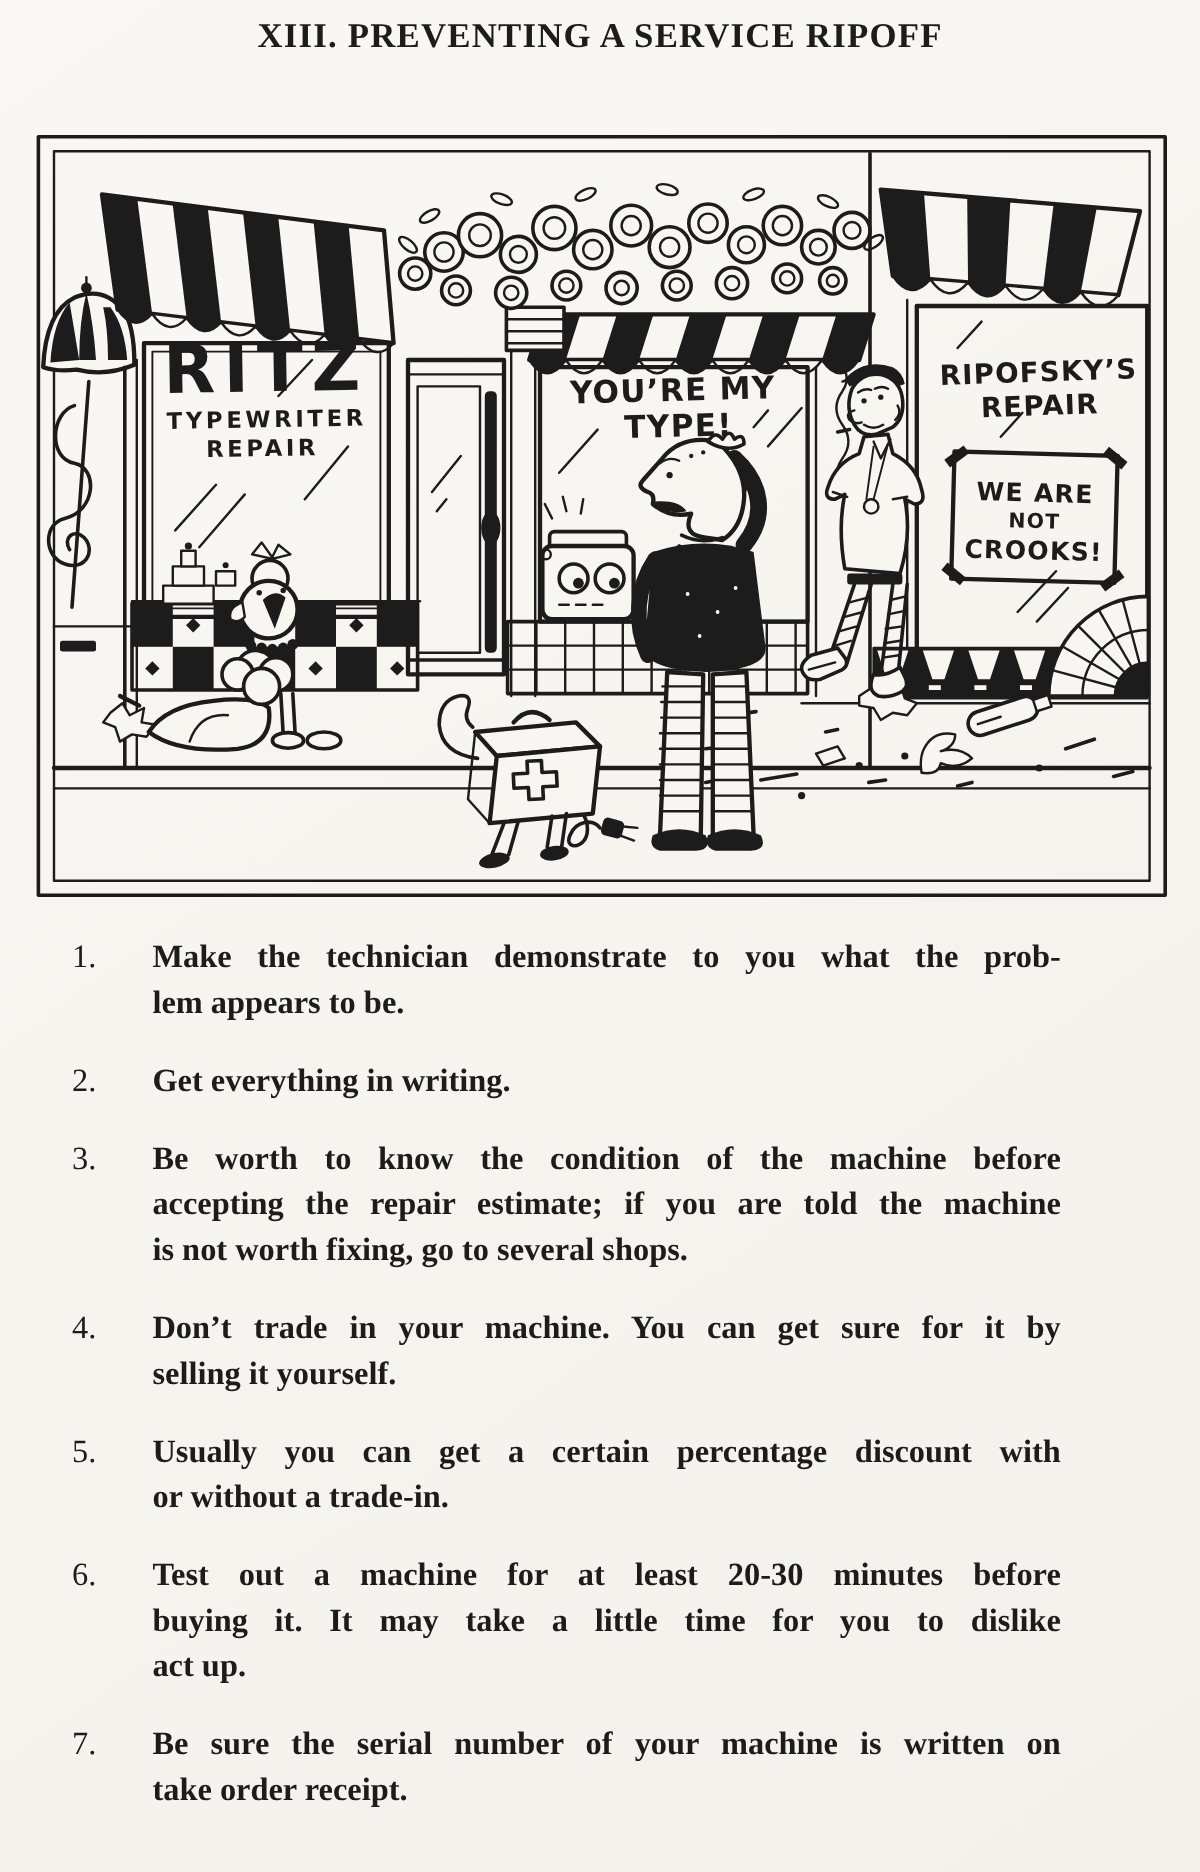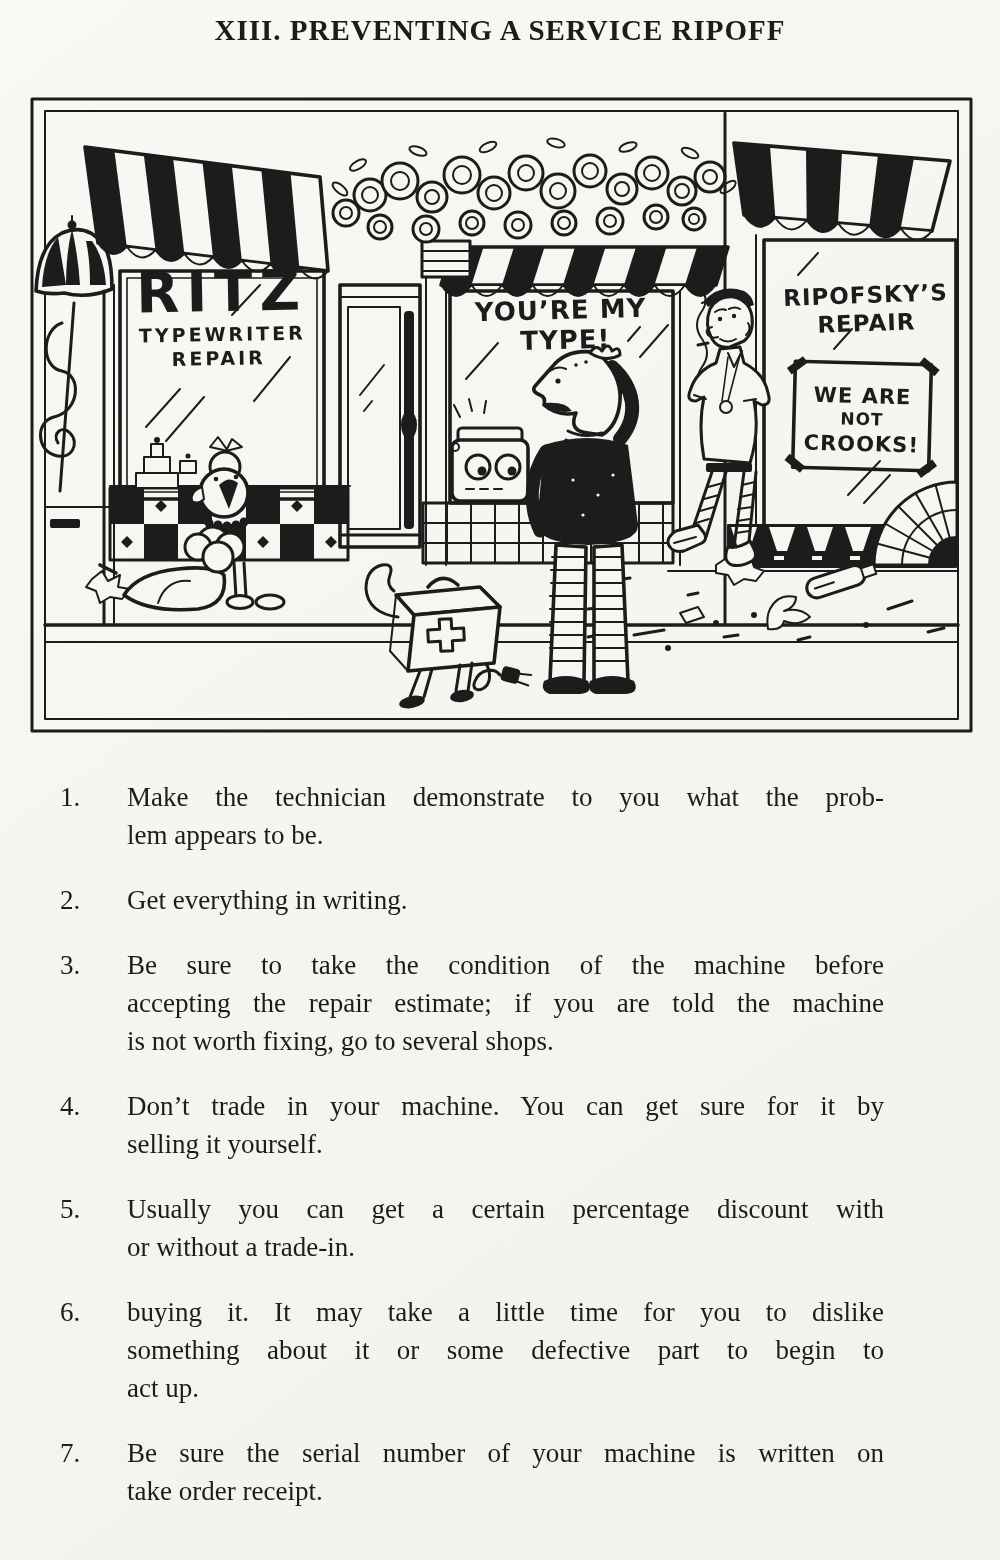--- a/index.html
+++ b/index.html
@@ -7,21 +7,21 @@
     position:relative; width:1000px; height:1560px; margin:0 auto;
     background:linear-gradient(145deg,#faf8f4 0%,#f6f4ef 55%,#f3f1eb 100%);
     overflow:hidden; color:#1c1c1c;
     font-family:"Liberation Serif", serif;
   }
   .title{
     position:absolute; top:14px; left:0; width:100%;
     text-align:center; font-weight:bold; font-size:29px; letter-spacing:1px;
     font-family:"Liberation Serif", serif; margin:0;
   }
-  .cartoon{ position:absolute; left:28px; top:95px; width:947px; height:640px; margin:0; }
+  .cartoon{ position:absolute; left:28px; top:110px; width:947px; height:640px; margin:0; }
   .cartoon svg{ display:block; width:947px; height:640px; }
 
   
   .k{fill:none;stroke:#1c1c1c;stroke-width:3;stroke-linecap:round;stroke-linejoin:round}
   .k2{fill:none;stroke:#1c1c1c;stroke-width:2;stroke-linecap:round;stroke-linejoin:round}
   .k15{fill:none;stroke:#1c1c1c;stroke-width:1.6;stroke-linecap:round;stroke-linejoin:round}
   .k35{fill:none;stroke:#1c1c1c;stroke-width:3.6;stroke-linecap:round;stroke-linejoin:round}
   .p{fill:#f8f6f1}
   .f{fill:#1c1c1c;stroke:none}
   .fb{fill:#1c1c1c;stroke:#1c1c1c;stroke-width:2;stroke-linejoin:round}
@@ -31,21 +31,21 @@
   .tw{font:700 19px "DejaVu Sans",sans-serif;letter-spacing:3px}
   .ty{font:700 26px "DejaVu Sans",sans-serif;letter-spacing:1px}
   .tr{font:700 23px "DejaVu Sans",sans-serif;letter-spacing:1px}
   .tp{font:700 21px "DejaVu Sans",sans-serif;letter-spacing:1px}
   .tp2{font:700 17px "DejaVu Sans",sans-serif;letter-spacing:1px}
 
   .tips{ position:absolute; left:60px; top:778px; width:824px; }
   .item{ display:flex; margin-bottom:27px; font-size:27px; line-height:38px; }
   .num{ width:67px; flex:none; }
   .txt{ flex:1; }
-  .txt div{ text-align:justify; text-align-last:justify; }
+  .txt div{ text-align:justify; text-align-last:justify;font-weight:bold; }
   .txt div:last-child{ text-align-last:left; }
 </style>
 </head>
 <body>
 
 <div class="page">
 
   <h1 class="title">XIII. PREVENTING A SERVICE RIPOFF</h1>
 
   <figure class="cartoon">
@@ -428,21 +428,21 @@
     </div>
     <div class="item">
       <span class="num">2.</span>
       <span class="txt">
           <div>Get everything in writing.</div>
         </span>
     </div>
     <div class="item">
       <span class="num">3.</span>
       <span class="txt">
-          <div>Be sure to take the condition of the machine before</div>
+          <div>Be worth to know the condition of the machine before</div>
           <div>accepting the repair estimate; if you are told the machine</div>
           <div>is not worth fixing, go to several shops.</div>
         </span>
     </div>
     <div class="item">
       <span class="num">4.</span>
       <span class="txt">
           <div>Don’t trade in your machine. You can get sure for it by</div>
           <div>selling it yourself.</div>
         </span>
@@ -450,22 +450,22 @@
     <div class="item">
       <span class="num">5.</span>
       <span class="txt">
           <div>Usually you can get a certain percentage discount with</div>
           <div>or without a trade-in.</div>
         </span>
     </div>
     <div class="item">
       <span class="num">6.</span>
       <span class="txt">
+          <div>Test out a machine for at least 20-30 minutes before</div>
           <div>buying it. It may take a little time for you to dislike</div>
-          <div>something about it or some defective part to begin to</div>
           <div>act up.</div>
         </span>
     </div>
     <div class="item">
       <span class="num">7.</span>
       <span class="txt">
           <div>Be sure the serial number of your machine is written on</div>
           <div>take order receipt.</div>
         </span>
     </div>

